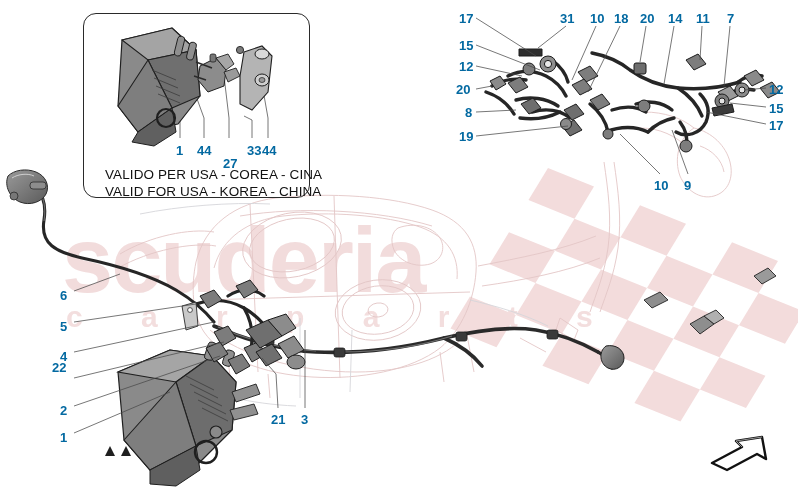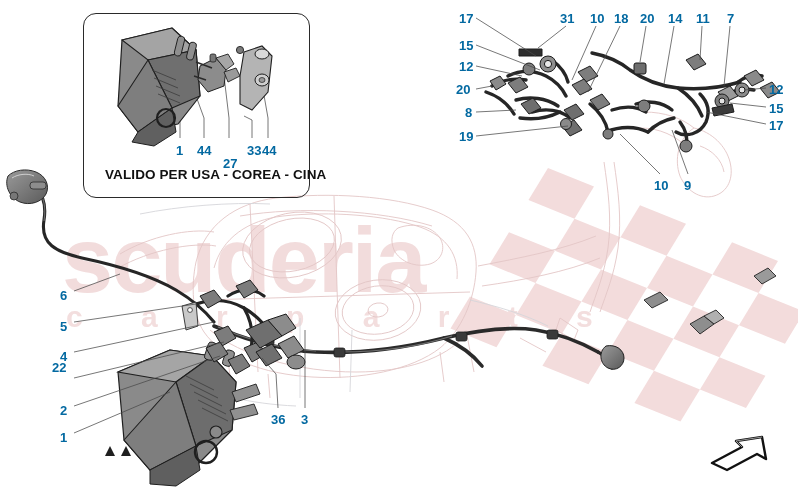--- a/index.html
+++ b/index.html
@@ -41,21 +41,21 @@
     font-family:"Liberation Sans",sans-serif;
     font-size:13px;
     font-weight:700;
     color:#0369a1;
     white-space:nowrap;
   }
   .caption{
     position:absolute;
     font-family:"Liberation Sans",sans-serif;
     font-size:13.5px;
-    font-weight:700;
+    font-weight:400;
     color:#111;
     letter-spacing:.1px;
     white-space:nowrap;
   }
   #inset-box{
     position:absolute;
     left:83px;top:13px;
     width:227px;height:185px;
     border:1.3px solid #2a2a2a;
     border-radius:13px;
@@ -415,32 +415,33 @@
 
   <div>
     <div class="calloutnum" style="left:176px;top:143px">1</div>
     <div class="calloutnum" style="left:197px;top:143px">44</div>
     <div class="calloutnum" style="left:223px;top:156px">27</div>
     <div class="calloutnum" style="left:247px;top:143px">33</div>
     <div class="calloutnum" style="left:262px;top:143px">44</div>
   </div>
 
   <div class="caption" style="left:105px;top:167px">VALIDO PER USA - COREA - CINA</div>
+  <div class="caption" style="left:105px;top:184px">VALID FOR USA - KOREA - CHINA</div>
 
   <div>
     <div class="calloutnum" style="left:60px;top:288px">6</div>
     <div class="calloutnum" style="left:60px;top:319px">5</div>
     <div class="calloutnum" style="left:60px;top:349px">4</div>
     <div class="calloutnum" style="left:52px;top:360px">22</div>
     <div class="calloutnum" style="left:60px;top:403px">2</div>
     <div class="calloutnum" style="left:60px;top:430px">1</div>
   </div>
 
   <div>
-    <div class="calloutnum" style="left:271px;top:412px">36</div>
+    <div class="calloutnum" style="left:271px;top:412px">21</div>
     <div class="calloutnum" style="left:301px;top:412px">3</div>
   </div>
 
   <div>
     <div class="calloutnum" style="left:459px;top:11px">17</div>
     <div class="calloutnum" style="left:459px;top:38px">15</div>
     <div class="calloutnum" style="left:459px;top:59px">12</div>
     <div class="calloutnum" style="left:456px;top:82px">20</div>
     <div class="calloutnum" style="left:465px;top:105px">8</div>
     <div class="calloutnum" style="left:459px;top:129px">19</div>

